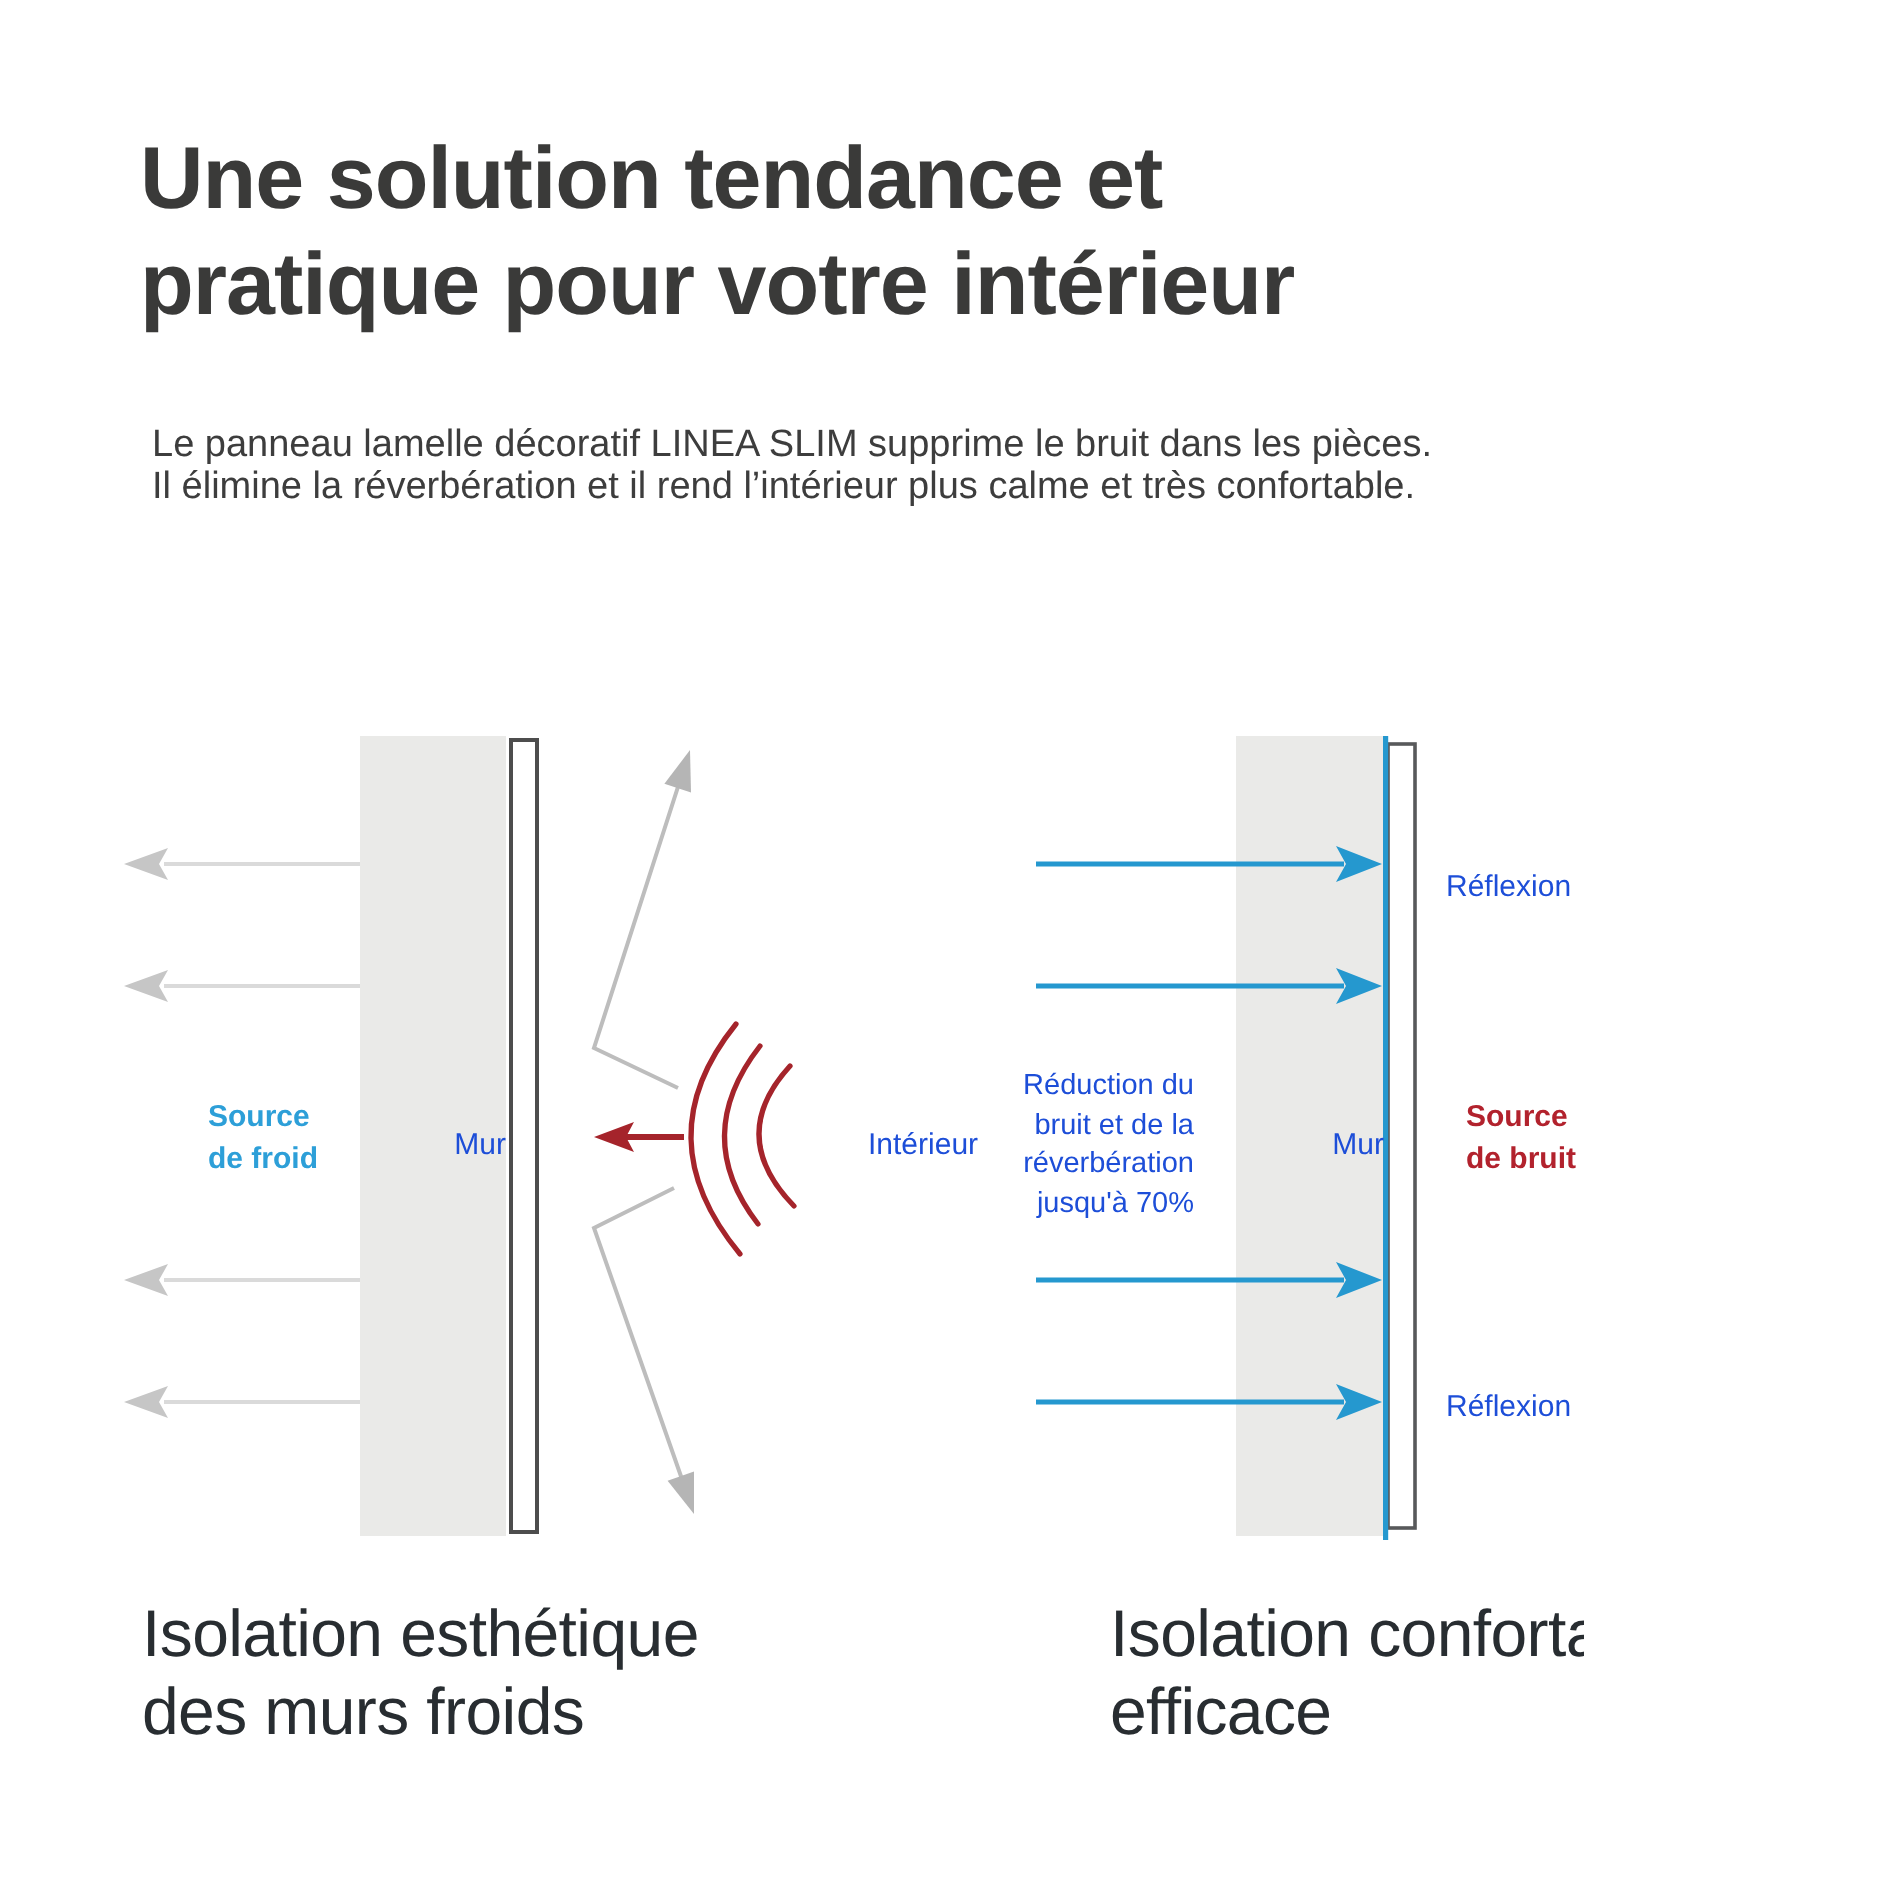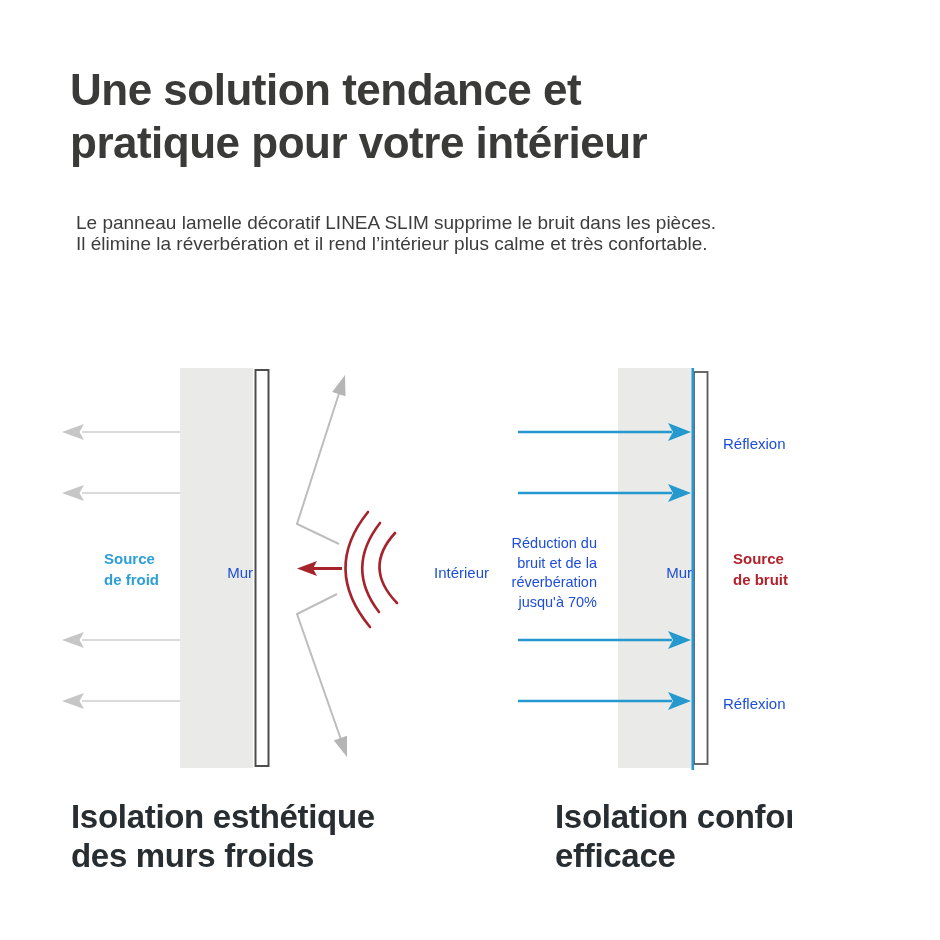--- a/index.html
+++ b/index.html
@@ -23,21 +23,21 @@
   .lbl-center{text-align:right;}
   #lbl-mur-left{left:180px;top:562px;width:73px;}
   #lbl-mur-right{left:618px;top:562px;width:74px;}
   #lbl-source-froid{left:104px;top:548px;color:#2d9fd8;font-weight:700;line-height:21px;}
   #lbl-interieur{left:410px;top:562px;margin-left:24px;}
   #lbl-reduction{left:460px;top:534px;width:137px;text-align:right;font-size:14.5px;line-height:19.5px;}
   #lbl-source-bruit{left:733px;top:548px;color:#b2222d;font-weight:700;line-height:21px;}
   #lbl-reflexion-top{left:723px;top:433px;}
   #lbl-reflexion-bottom{left:723px;top:693px;}
   .caption{
-    font-size:33px;line-height:39px;font-weight:700;color:#282d31;letter-spacing:-0.3px;
+    font-size:33px;line-height:39px;font-weight:400;color:#282d31;letter-spacing:-0.3px;
   }
   #caption-left{left:71px;top:797px;width:420px;}
   #caption-right{left:555px;top:797px;width:360px;}
 </style>
 </head>
 <body>
 
 <div id="page">
 
   <div id="heading" class="abs pre">Une solution tendance et

